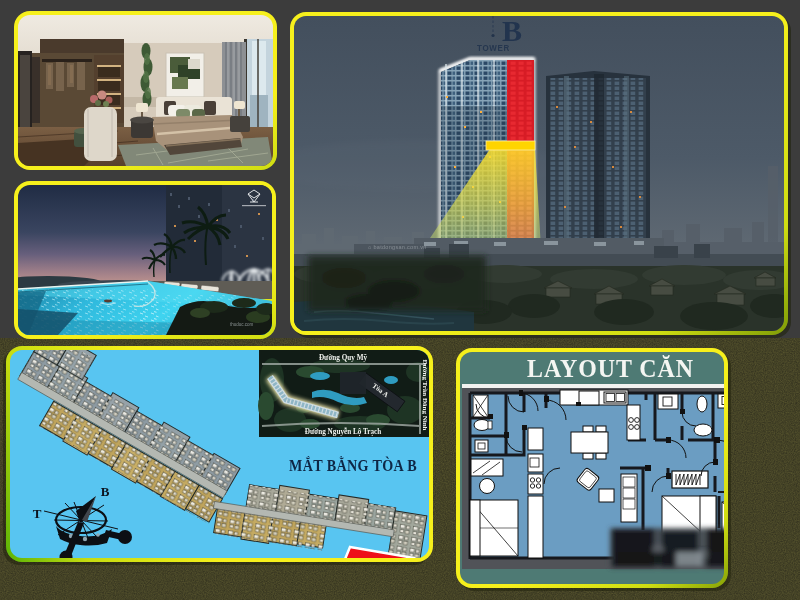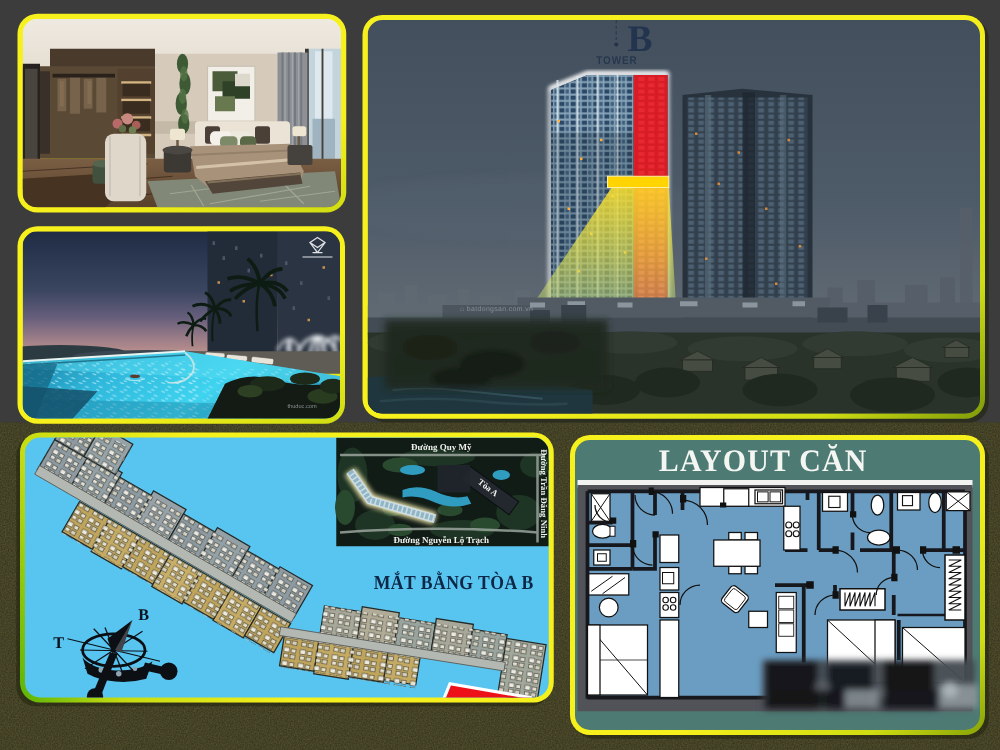--- a/index.html
+++ b/index.html
@@ -455,21 +455,21 @@
 <ellipse cx="100" cy="275" rx="26" ry="11" fill="#161c14"></ellipse>
 <ellipse cx="150" cy="258" rx="20" ry="9" fill="#1d231a"></ellipse>
 <ellipse cx="75" cy="286" rx="24" ry="8" fill="#141a12"></ellipse>
 </g>
 
 <text x="74" y="233" font-size="5.5" fill="#c8ced2" opacity="0.45" letter-spacing="0.3">⌂ batdongsan.com.vn</text>
 </svg>
 </div>
 </div>
 
-<div class="pborder" style="left:16px;top:346px;width:427px;height:216px;background:linear-gradient(68deg,#5ab406 0%,#c6dc10 16%,#f6f01c 42%);box-shadow:-3px 3px 0 rgba(30,32,10,0.5);">
+<div class="pborder" style="left:6px;top:346px;width:427px;height:216px;background:linear-gradient(68deg,#5ab406 0%,#c6dc10 16%,#f6f01c 42%);box-shadow:-3px 3px 0 rgba(30,32,10,0.5);">
 <div class="inner" id="p-matbang" style="background:#58c5f1;">
 <svg width="419" height="234" viewBox="0 0 419 234">
 <defs>
 <pattern id="rooms" width="13" height="11" patternUnits="userSpaceOnUse">
 <rect x="1.5" y="1.5" width="4.5" height="3.5" fill="#f4f2ea" stroke="#3a3a30" stroke-width="0.5"></rect>
 <rect x="7.5" y="2" width="3.5" height="3" fill="#e8e4d8" stroke="#3a3a30" stroke-width="0.5"></rect>
 <rect x="2" y="6.5" width="3.5" height="3" fill="#efece2" stroke="#3a3a30" stroke-width="0.5"></rect>
 <rect x="7" y="6.5" width="4" height="3.5" fill="#d8d4c4" stroke="#3a3a30" stroke-width="0.5"></rect>
 </pattern>
 <filter id="iglow" x="-40%" y="-40%" width="180%" height="180%">
@@ -601,21 +601,21 @@
 <circle cx="88" cy="185" r="1.8" fill="#8fa6b2"></circle>
 <polygon points="68,172 74,173 61,206 55,203" fill="#0c0f14"></polygon>
 <circle cx="56" cy="207" r="6.5" fill="#0c0f14"></circle>
 <polygon points="96,180 113,184 112,190 94,186" fill="#0c0f14"></polygon>
 <circle cx="115" cy="187" r="7" fill="#0c0f14"></circle>
 </g>
 </svg>
 </div>
 </div>
 
-<div class="pborder" style="left:456px;top:348px;width:332px;height:240px;background:linear-gradient(140deg,#f6f01c 60%,#cfdd12 85%,#86a306 100%);box-shadow:3px 3px 0 rgba(30,32,10,0.5);">
+<div class="pborder" style="left:456px;top:348px;width:272px;height:240px;background:linear-gradient(140deg,#f6f01c 60%,#cfdd12 85%,#86a306 100%);box-shadow:3px 3px 0 rgba(30,32,10,0.5);">
 <div class="inner" id="p-layout" style="background:#4e7a74;">
 <svg width="326" height="232" viewBox="0 0 326 232">
 <defs>
 <filter id="blr" x="-20%" y="-20%" width="140%" height="140%">
             <feGaussianBlur stdDeviation="2.5"></feGaussianBlur>
           </filter>
 </defs>
 
 <text x="67" y="25" font-family="Liberation Serif, serif" font-size="25" font-weight="bold" fill="#f4f6f2" letter-spacing="1" textLength="167" lengthAdjust="spacingAndGlyphs">LAYOUT CĂN</text>
 

